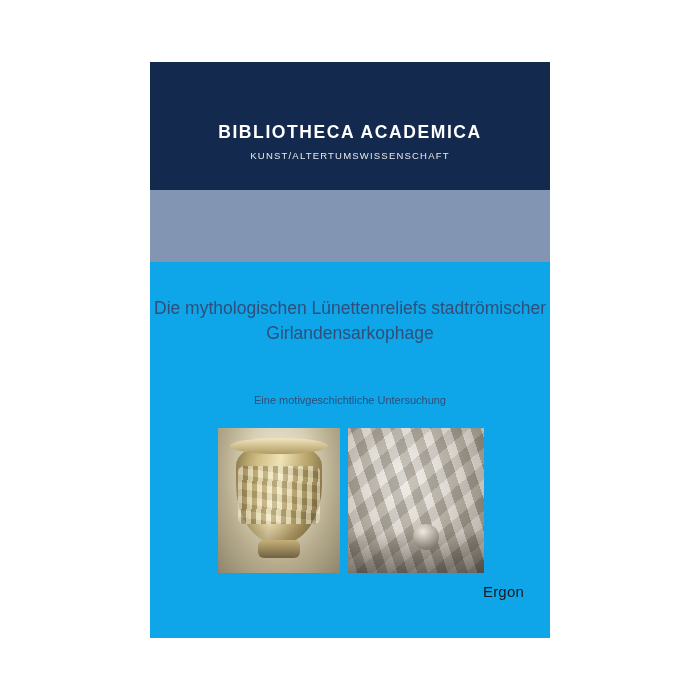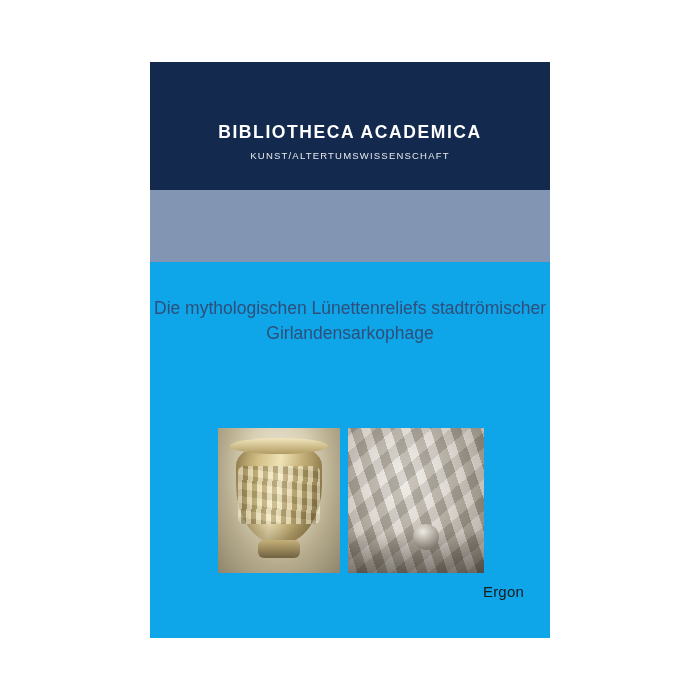--- a/index.html
+++ b/index.html
@@ -236,20 +236,21 @@
       <div class="series-sub">KUNST/ALTERTUMSWISSENSCHAFT</div>
       <div class="series-vol">Band 3</div>
     </div>
 
     <div class="band-blue">
       <div class="author">Johanna Jäger</div>
     </div>
 
     <div class="title-area">
       <div class="book-title">Die mythologischen Lünettenreliefs stadtrömischer Girlandensarkophage</div>
+      <div class="subtitle">Eine motivgeschichtliche Untersuchung</div>
 
       <div class="img-left">
         <div class="vase-bg"></div>
         <div class="vase-body"></div>
         <div class="vase-rim"></div>
         <div class="vase-relief"></div>
         <div class="vase-foot"></div>
       </div>
 
       <div class="img-right">

